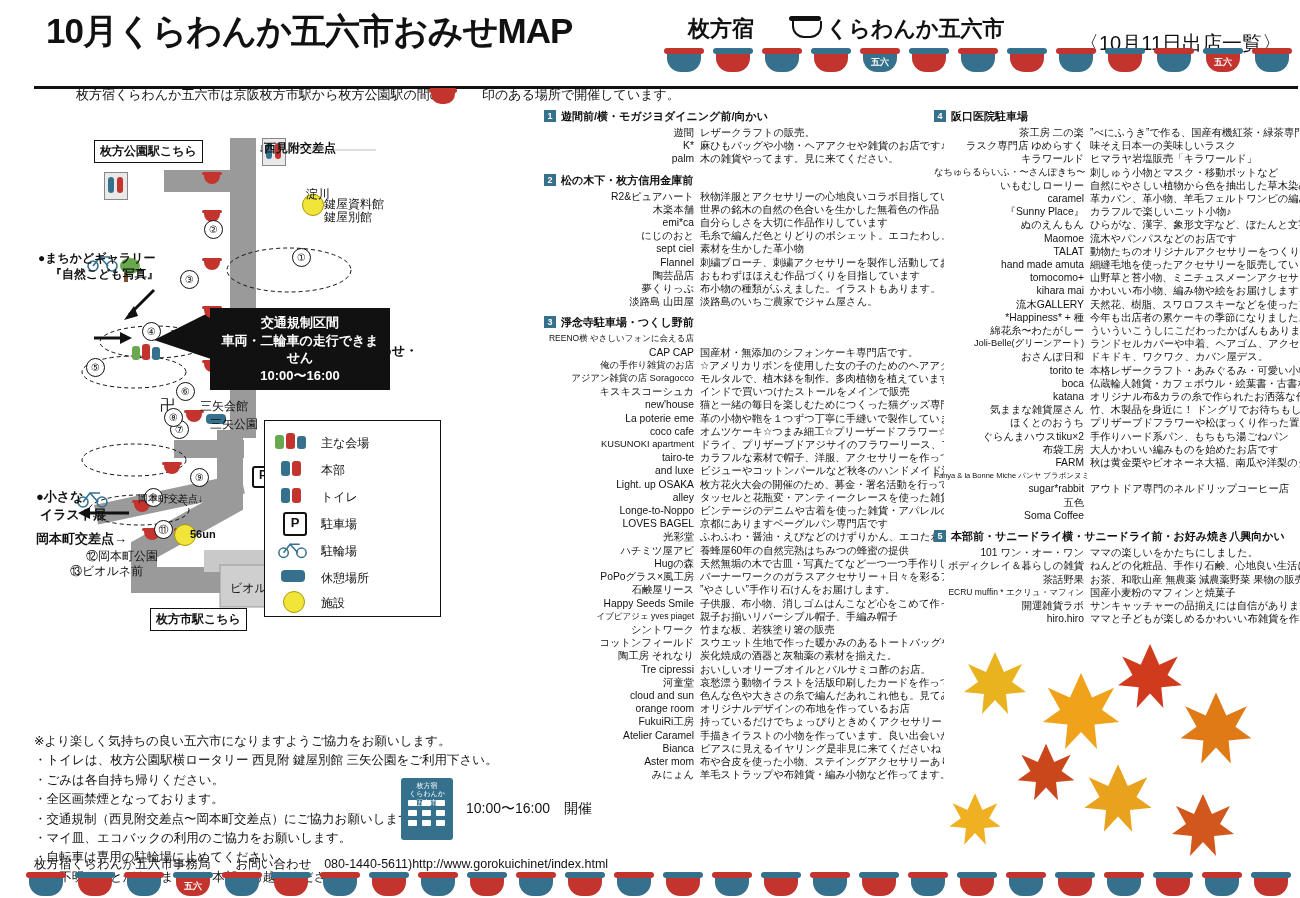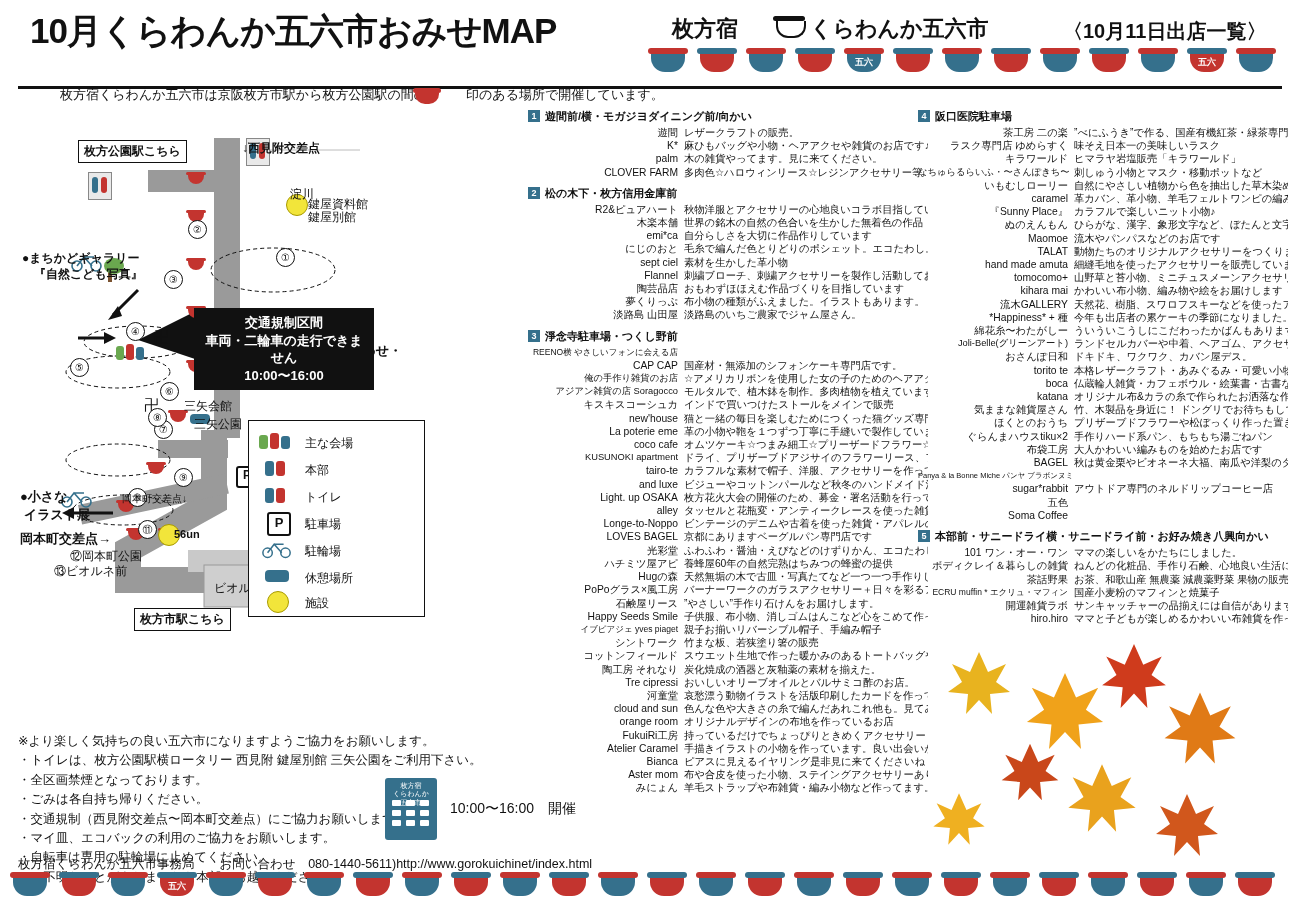--- a/index.html
+++ b/index.html
@@ -1,23 +1,23 @@
 <!DOCTYPE html>
 <html><head>
 <meta charset="utf-8">
 <style>
   html,body{margin:0;padding:0;background:#ffffff;}
   body{width:1300px;height:898px;position:relative;font-family:"Liberation Sans","DejaVu Sans",sans-serif;color:#111;overflow:hidden;}
-  .page{position:absolute;inset:0;}
+  .page{position:absolute;inset:0;margin-left:16px;}
   
   .hdr{position:absolute;left:0;top:0;width:1300px;height:92px;}
   .hdr-title{position:absolute;left:30px;top:8px;font-size:35px;font-weight:bold;letter-spacing:-1px;white-space:nowrap;}
   .hdr-sub1{position:absolute;left:672px;top:14px;font-size:22px;font-weight:bold;}
   .hdr-sub2{position:absolute;left:810px;top:14px;font-size:22px;font-weight:bold;}
-  .hdr-right{position:absolute;left:1063px;top:18px;font-size:20px;font-weight:bold;}
+  .hdr-right{position:absolute;left:1063px;top:30px;font-size:20px;font-weight:normal;}
   .bowl-row{position:absolute;left:648px;top:48px;width:640px;height:34px;}
   .bowl{position:absolute;width:40px;height:26px;}
   .bowl .lip{position:absolute;left:0;top:0;width:40px;height:6px;border-radius:3px;background:#c3342f;}
   .bowl .body{position:absolute;left:3px;top:6px;width:34px;height:18px;background:#35708c;border-radius:0 0 14px 14px;}
   .bowl.alt .lip{background:#35708c;}
   .bowl.alt .body{background:#c3342f;}
   .bowl .txt{position:absolute;left:0;top:8px;width:40px;text-align:center;color:#fff;font-size:9px;font-weight:bold;}
   .hdr-line{position:absolute;left:18px;top:86px;width:1264px;height:3px;background:#111;}
   .note-top{position:absolute;left:60px;top:86px;font-size:13px;}
   .note-bowl{position:absolute;left:413px;top:88px;width:28px;height:18px;}
@@ -342,22 +342,22 @@
         <div style="position:absolute;left:8px;top:2px;width:20px;height:20px;border-radius:50%;background:#f2e53a;border:1px solid #a99b00;"></div>
         <span class="lg-txt">施設</span>
       </div>
     </div>
   </div>
 
 
   <div class="footnotes">
     <div>※より楽しく気持ちの良い五六市になりますようご協力をお願いします。</div>
     <div>・トイレは、枚方公園駅横ロータリー 西見附 鍵屋別館 三矢公園をご利用下さい。</div>
+    <div>・ごみは各自持ち帰りください。</div>
     <div>・全区画禁煙となっております。</div>
-    <div>・ごみは各自持ち帰りください。</div>
     <div>・交通規制（西見附交差点〜岡本町交差点）にご協力お願いします。</div>
     <div>・マイ皿、エコバックの利用のご協力をお願いします。</div>
     <div>・自転車は専用の駐輪場に止めてください。</div>
     <div>・ご不明なことがありましたら本部にお越しください。</div>
   </div>
   <div class="ft-last">枚方宿くらわんか五六市事務局　　お問い合わせ　080-1440-5611)http://www.gorokuichinet/index.html</div>
 
   <div class="logo-box">
     <div class="lb-t">枚方宿<br>くらわんか<br>五六市</div>
     <div class="grid">
@@ -413,24 +413,20 @@
             <div class="ds">レザークラフトの販売。</div>
           </div>
         <div class="row">
             <div class="nm">K*</div>
             <div class="ds">麻ひもバッグや小物・ヘアアクセや雑貨のお店です♪</div>
           </div>
         <div class="row">
             <div class="nm">palm</div>
             <div class="ds">木の雑貨やってます。見に来てください。</div>
           </div>
-        <div class="row">
-            <div class="nm">CLOVER FARM</div>
-            <div class="ds">多肉色☆ハロウィンリース☆レジンアクセサリー等</div>
-          </div>
       </div>
 
       <div class="sect">
         <div class="secthead">
           <span class="sectnum">2</span>
           <span class="secttitle">松の木下・枚方信用金庫前</span>
         </div>
         <div class="row">
             <div class="nm">R2&amp;ピュアハート</div>
             <div class="ds">秋物洋服とアクセサリーの心地良いコラボ目指しています</div>
@@ -714,21 +710,21 @@
           </div>
         <div class="row">
             <div class="nm">ぐらんまハウスtiku×2</div>
             <div class="ds">手作りハード系パン、もちもち湯ごねパン</div>
           </div>
         <div class="row">
             <div class="nm">布袋工房</div>
             <div class="ds">大人かわいい編みものを始めたお店です</div>
           </div>
         <div class="row">
-            <div class="nm">BAGEL</div>
+            <div class="nm">FARM</div>
             <div class="ds">秋は黄金栗やビオネーネ大福、南瓜や洋梨のタルトがおすすめ♪</div>
           </div>
         <div class="row">
             <div class="nm" style="font-size:7.5px;">Panya &amp; la Bonne Miche パンヤ ブラボンヌミッシュ</div>
             <div class="ds"></div>
           </div>
         <div class="row">
             <div class="nm">sugar*rabbit</div>
             <div class="ds">アウトドア専門のネルドリップコーヒー店</div>
           </div>

